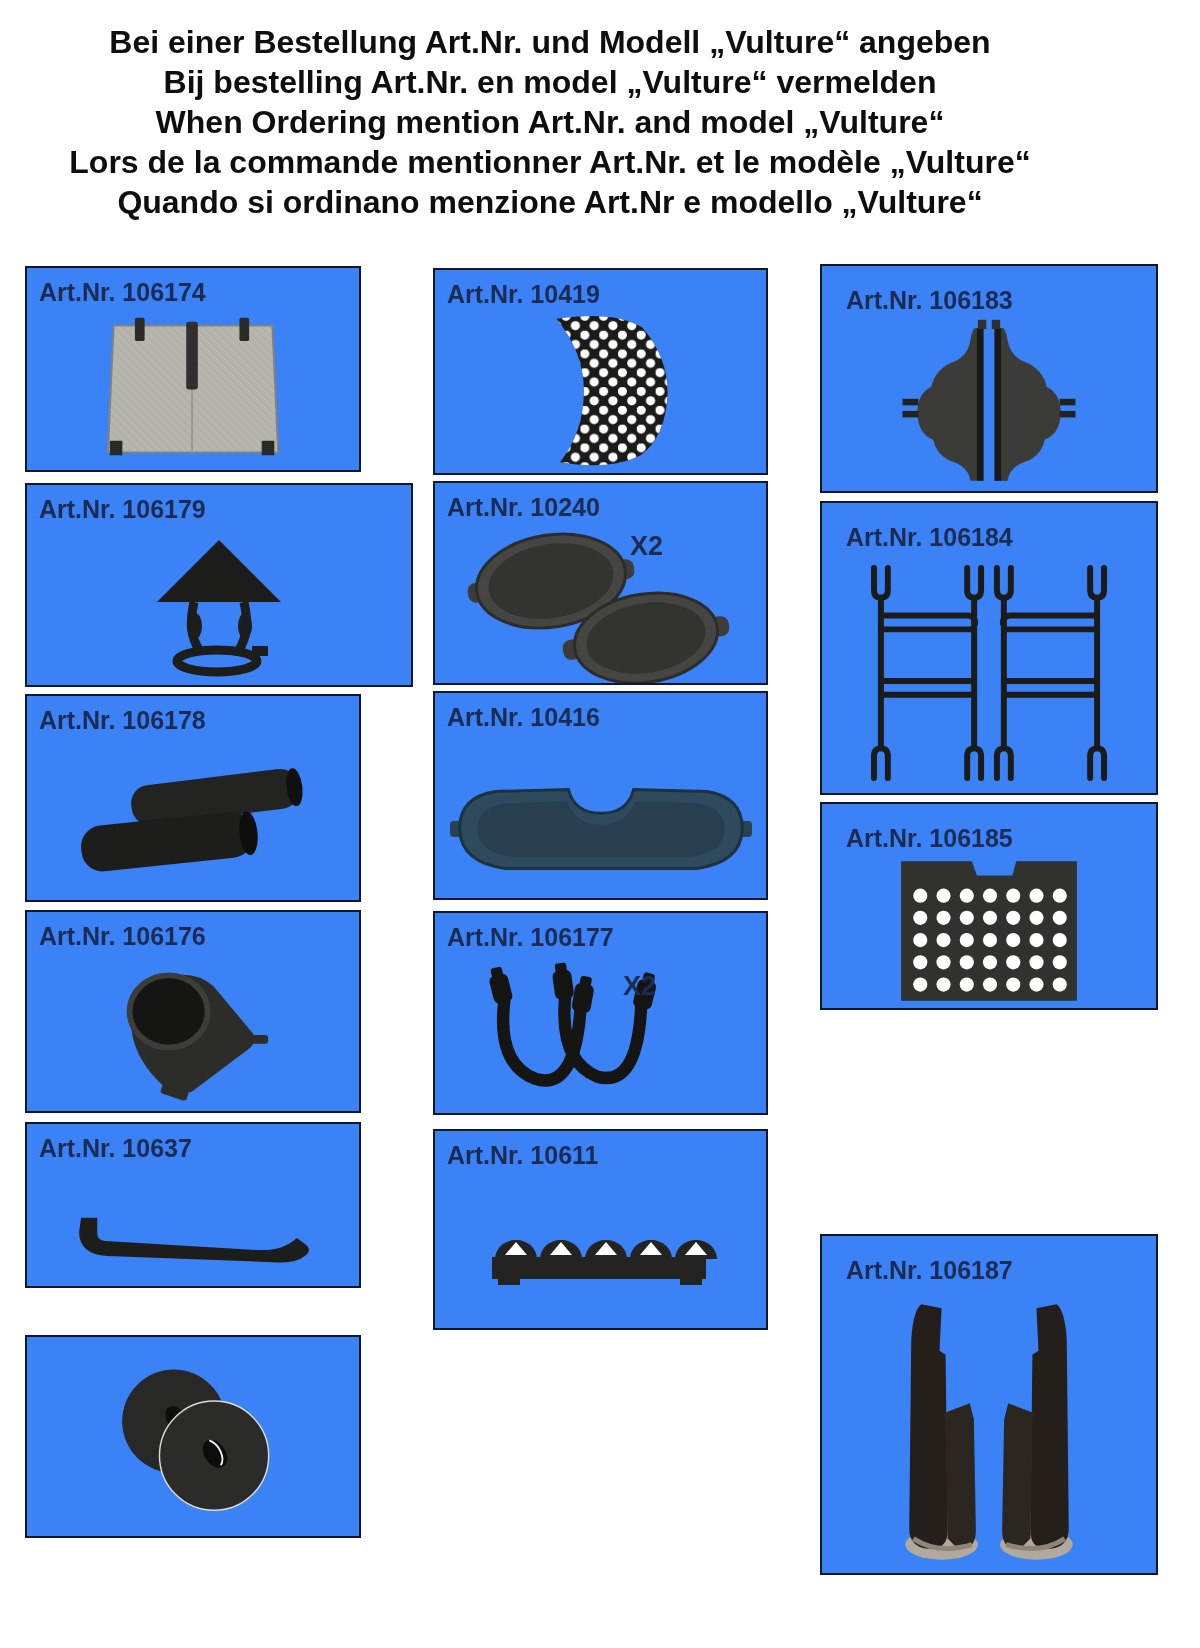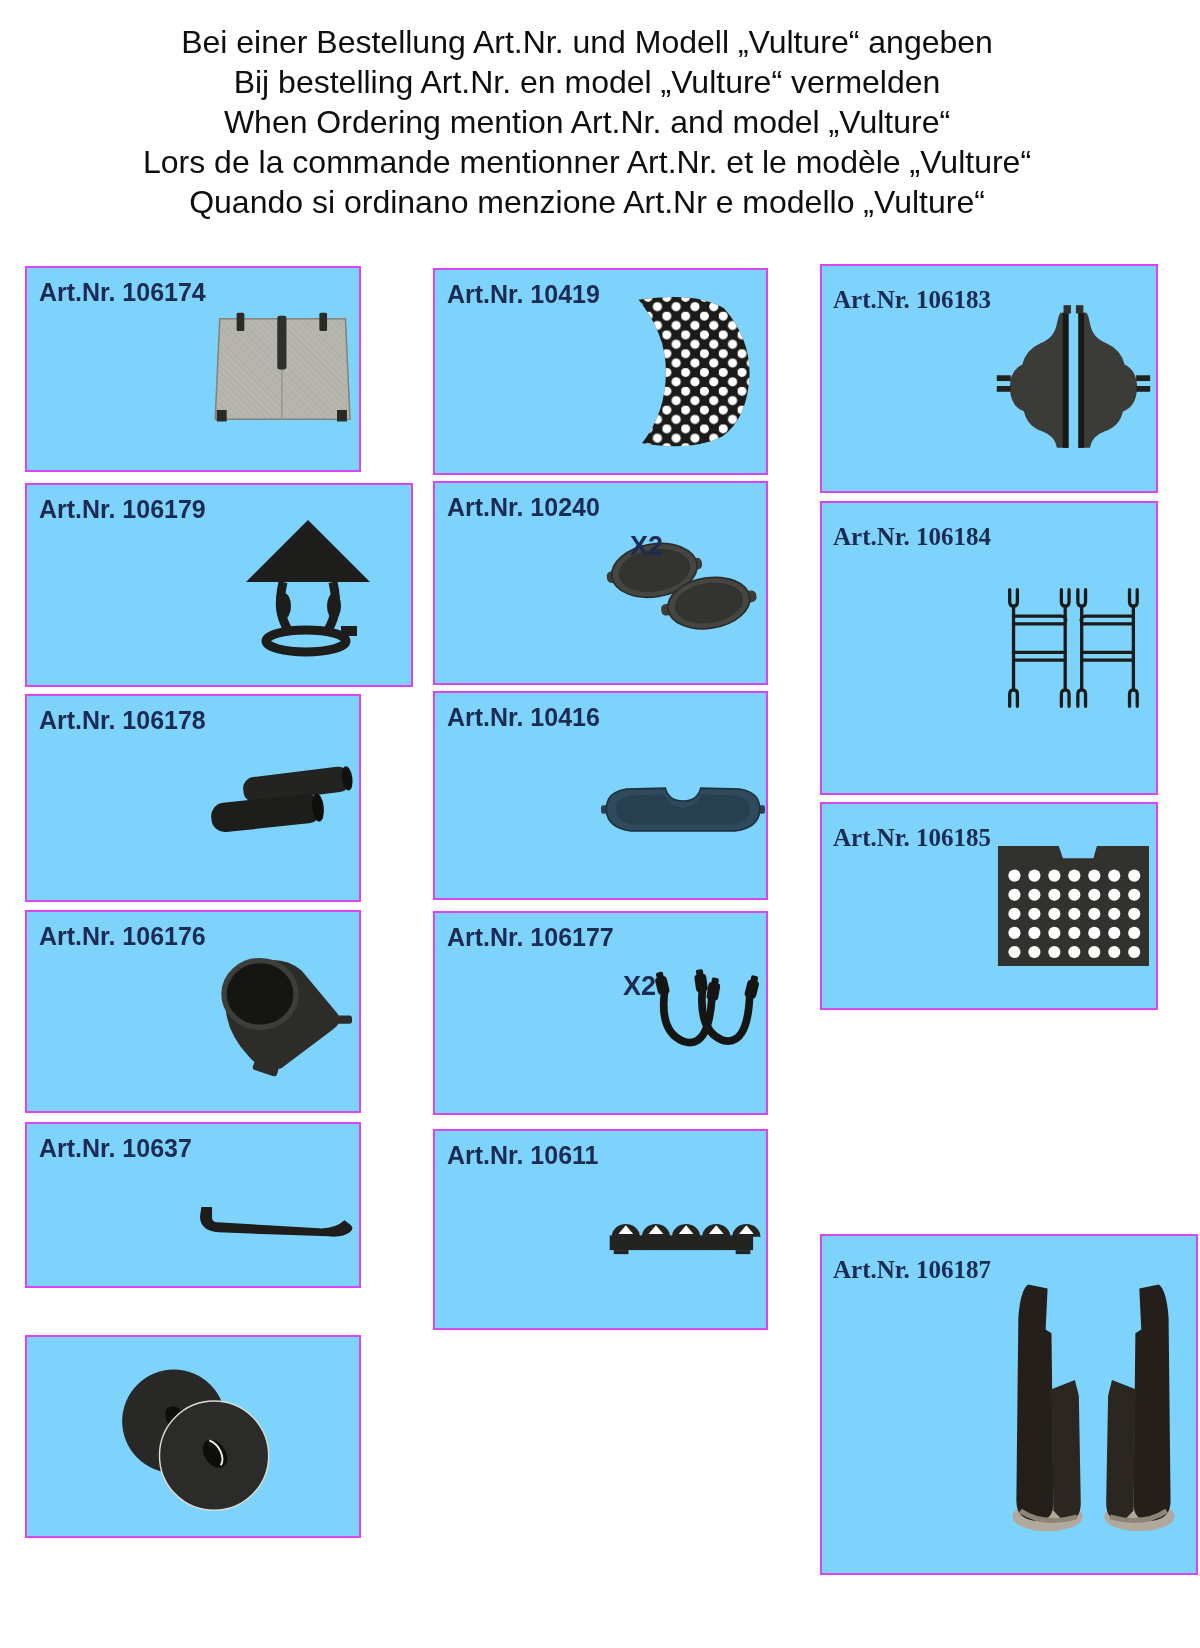--- a/index.html
+++ b/index.html
@@ -1,23 +1,23 @@
 <!DOCTYPE html>
 <html><head>
 <meta charset="utf-8">
 <style>
   html,body{margin:0;padding:0;background:#ffffff;}
   body{width:1200px;height:1648px;position:relative;font-family:"Liberation Sans",sans-serif;overflow:hidden;}
   .page{position:absolute;inset:0;background:#ffffff;}
   .header{position:absolute;top:22px;left:0;width:1100px;text-align:center;
-          font-weight:normal;font-size:32px;line-height:40px;color:#0e0e0e;letter-spacing:0px;padding-left:37px;}
+          font-weight:bold;font-size:32px;line-height:40px;color:#0e0e0e;letter-spacing:0px;}
   .header div{white-space:nowrap;}
-  .box{position:absolute;border:2px solid #d946ef;background:#7dd3fc;display:flex;flex-direction:row;box-sizing:border-box;}
+  .box{position:absolute;border:2px solid #0f172a;background:#3b82f6;display:flex;flex-direction:column;box-sizing:border-box;}
   .box .label{padding:10px 0 0 12px;font-weight:bold;font-size:25px;color:#1c2b52;}
-  .box.rcol .label{padding:20px 0 0 11px;font-family:Liberation Serif, serif;}
+  .box.rcol .label{padding:20px 0 0 24px;}
   .art{flex:1;display:flex;align-items:center;justify-content:center;overflow:hidden;}
   .qty{position:absolute;font-weight:bold;font-size:27px;color:#1c2b52;}
 </style>
 </head>
 <body>
 
 <div class="page">
 
   <div class="header">
     <div>Bei einer Bestellung Art.Nr. und Modell „Vulture“ angeben</div>
@@ -308,21 +308,21 @@
             <circle cx="96" cy="128" r="7"></circle>
             <circle cx="119" cy="128" r="7"></circle>
             <circle cx="142" cy="128" r="7"></circle>
             <circle cx="165" cy="128" r="7"></circle>
         </g>
       </svg>
     </div>
   </div>
 
 
-  <div class="box rcol" style="left:820px;top:1234px;width:378px;height:341px">
+  <div class="box rcol" style="left:820px;top:1234px;width:338px;height:341px">
     <div class="label">Art.Nr. 106187</div>
     <div class="art">
       <svg width="212" height="278" viewBox="0 0 210 275">
         <g>
           <ellipse cx="58" cy="252" rx="36" ry="15" fill="#b1a99b"></ellipse>
           <path d="M28,48 Q30,20 38,14 L58,18 L56,60 L62,64 L64,238 Q64,258 44,256 Q26,254 26,236 Z" fill="#241f1a"></path>
           <path d="M60,122 L86,112 L90,128 L92,238 Q92,258 74,256 L64,246 L62,130 Z" fill="#2b2620"></path>
           <path d="M30,246 Q54,262 88,252" stroke="#8d8578" stroke-width="5" fill="none"></path>
         </g>
         <g transform="translate(210,0) scale(-1,1)">

